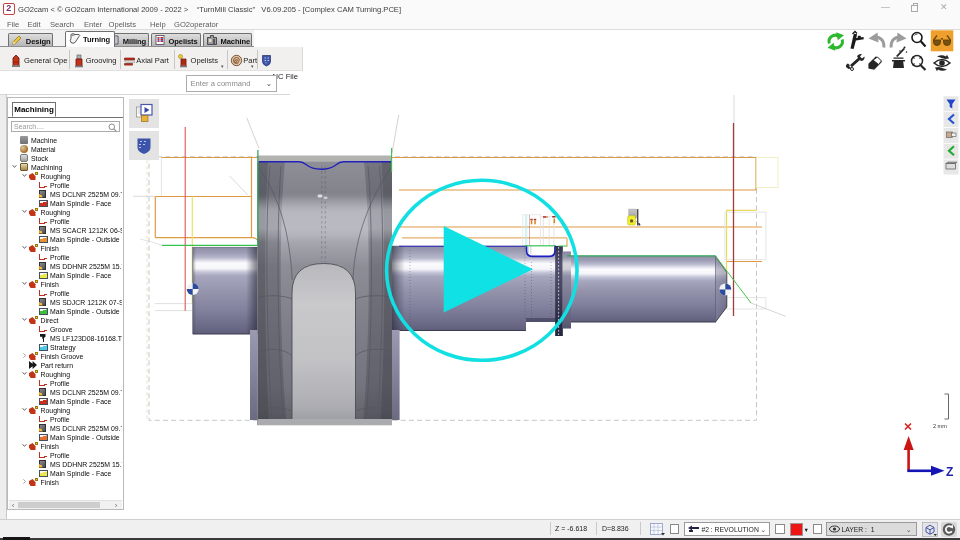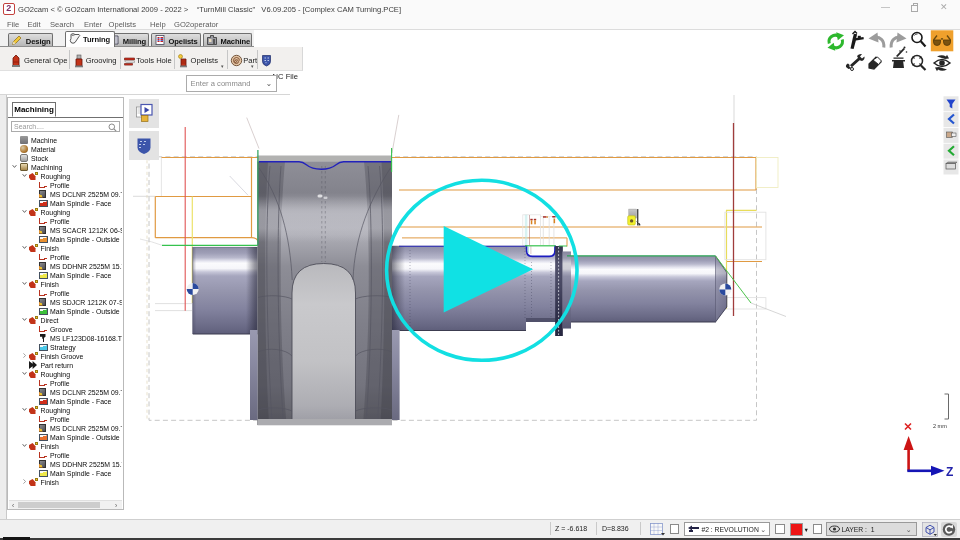--- a/index.html
+++ b/index.html
@@ -104,21 +104,21 @@
         <rect x="4" y="2" width="4" height="4" fill="#b0b0b0" stroke="#555" stroke-width="0.6"></rect>
         <path d="M3,13 v-7 h6 v7 Z" fill="#c23318" stroke="#6a1208" stroke-width="0.8"></path>
         <rect x="2" y="12.5" width="8" height="1.8" fill="#7c7c7c"></rect>
       </svg></div>
 <div class="tbtn" style="left:85.7px;top:55.5px">Grooving</div>
 <div class="abs" style="left:122.9px;top:50px"><svg width="13" height="15" viewBox="0 0 13 15" style="vertical-align:-4px">
         <path d="M1.5,5 h10 v2 h-10 Z" fill="#cc3020" stroke="#6a1208" stroke-width="0.6"></path>
         <path d="M1.5,8 h10 v1.6 h-8 Z" fill="#fff" stroke="#888" stroke-width="0.6"></path>
         <path d="M1.5,10.5 h8 v1.6 h-8 Z" fill="#cc3020" stroke="#6a1208" stroke-width="0.6"></path>
       </svg></div>
-<div class="tbtn" style="left:136.3px;top:55.5px">Tools Hole</div>
+<div class="tbtn" style="left:136.3px;top:55.5px">Axial Part</div>
 <div class="abs" style="left:177px;top:50px"><svg width="13" height="15" viewBox="0 0 13 15" style="vertical-align:-4px">
         <circle cx="3.5" cy="3.5" r="2" fill="#f3c83a" stroke="#9a7a10" stroke-width="0.6"></circle>
         <path d="M4,13 v-7 h5 v7 Z" fill="#c23318" stroke="#6a1208" stroke-width="0.8"></path>
         <path d="M4,8 h5 M4,10 h5" stroke="#8a1a0a" stroke-width="0.7"></path>
         <rect x="3" y="12.5" width="7" height="1.8" fill="#7c7c7c"></rect>
       </svg></div>
 <div class="tbtn" style="left:190.5px;top:55.5px">Opelists</div>
 <div class="abs" style="left:230.1px;top:50px"><svg width="13" height="15" viewBox="0 0 13 15" style="vertical-align:-4px">
         <circle cx="6.5" cy="7.5" r="5.2" fill="#e2c4a4" stroke="#6a4a30" stroke-width="0.9"></circle>
         <path d="M9.5,7.5 a3,3 0 1 0 -3,3 a1.9,1.9 0 1 0 -1.9,-1.9 a1,1 0 1 0 1,-1" fill="none" stroke="#7a4a2a" stroke-width="0.9"></path>

